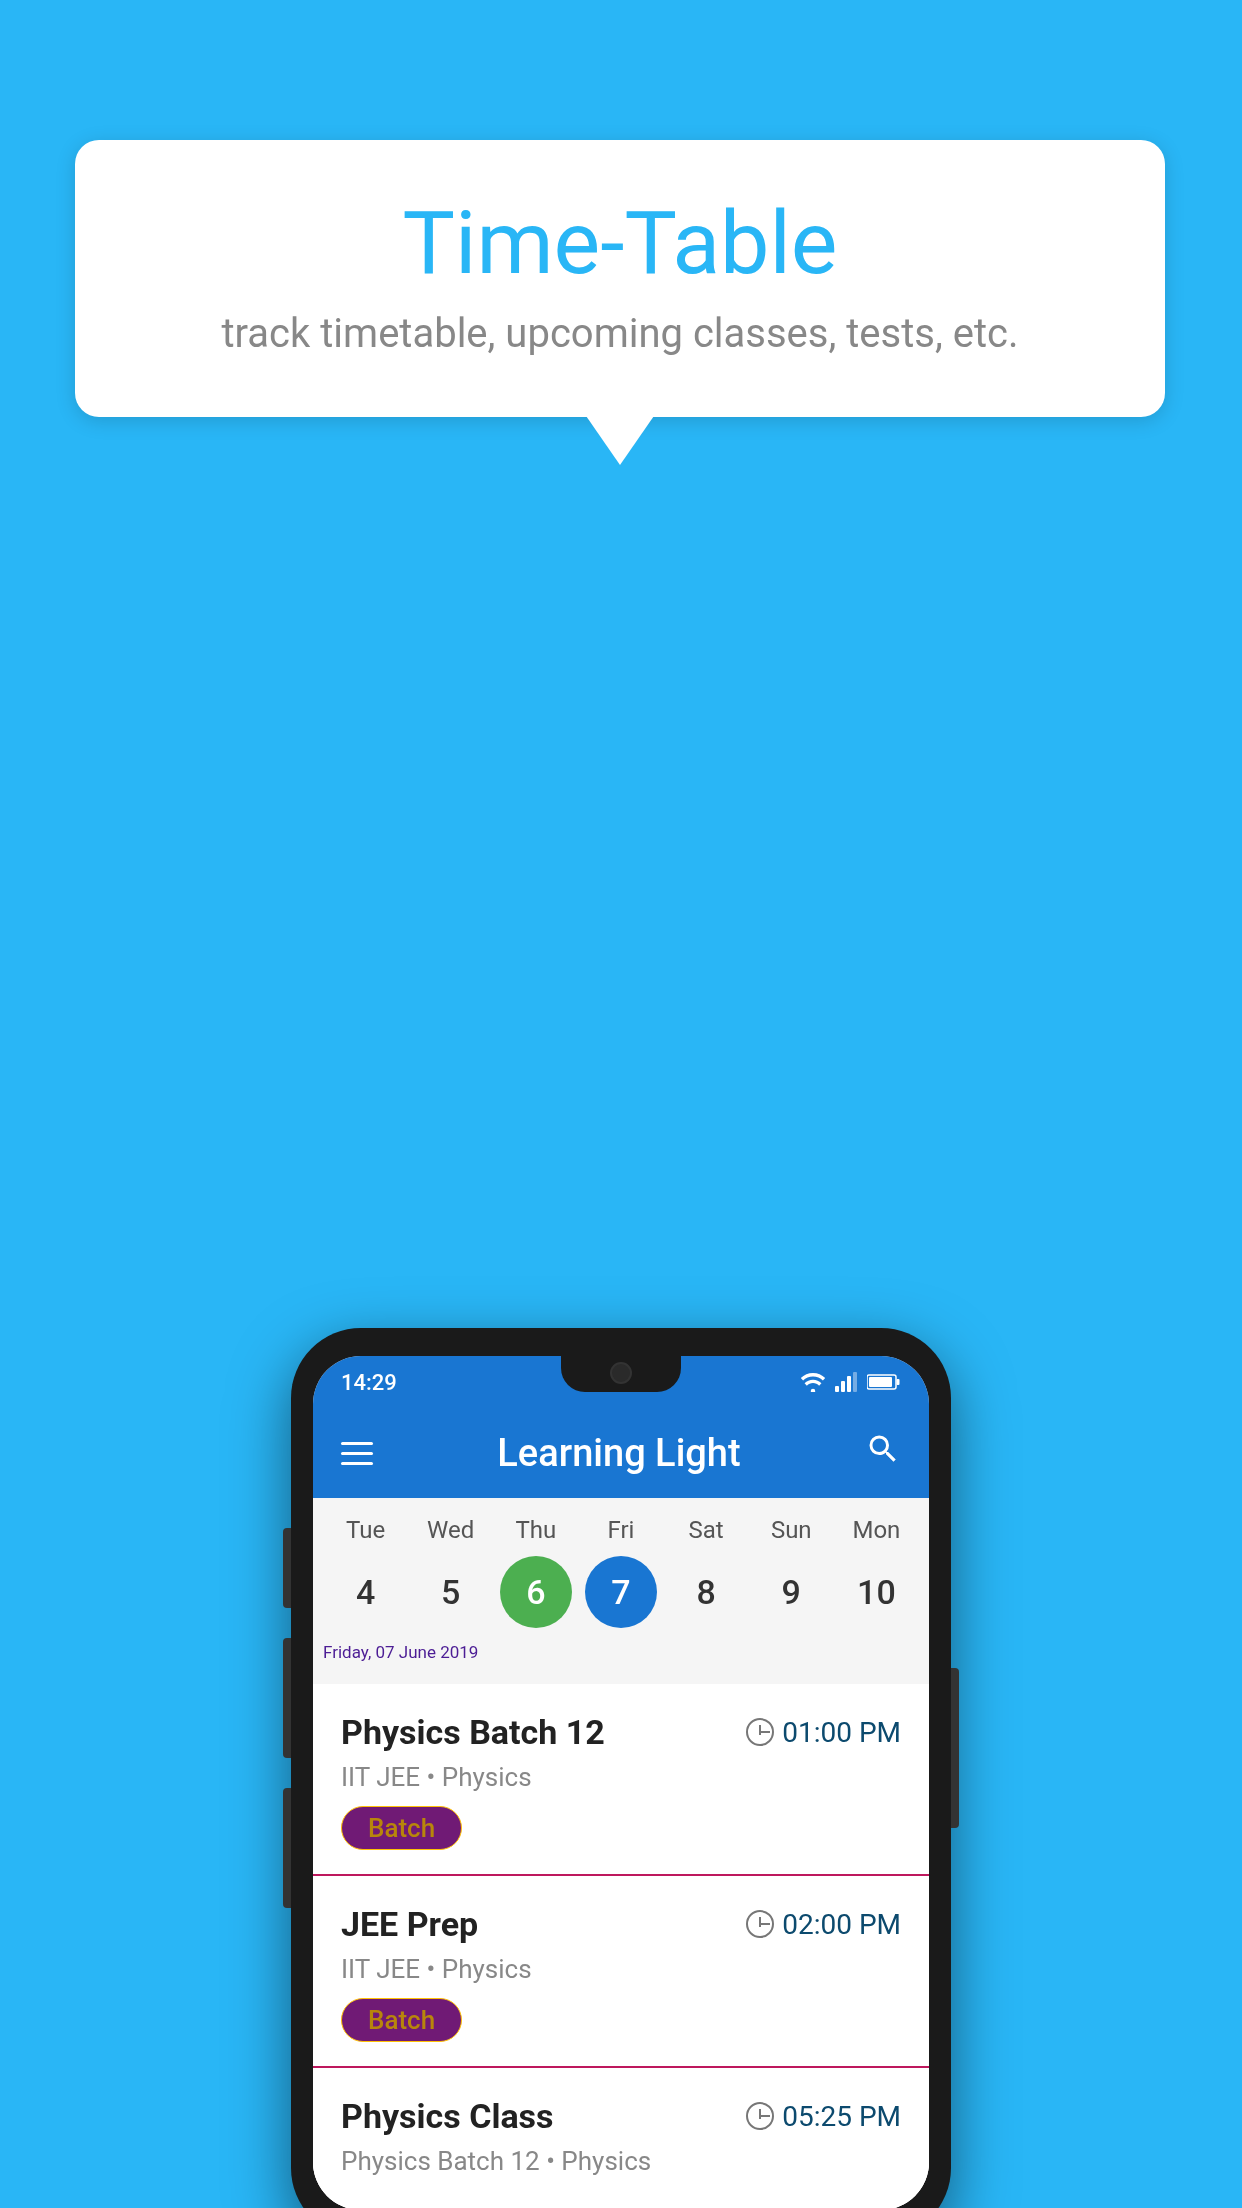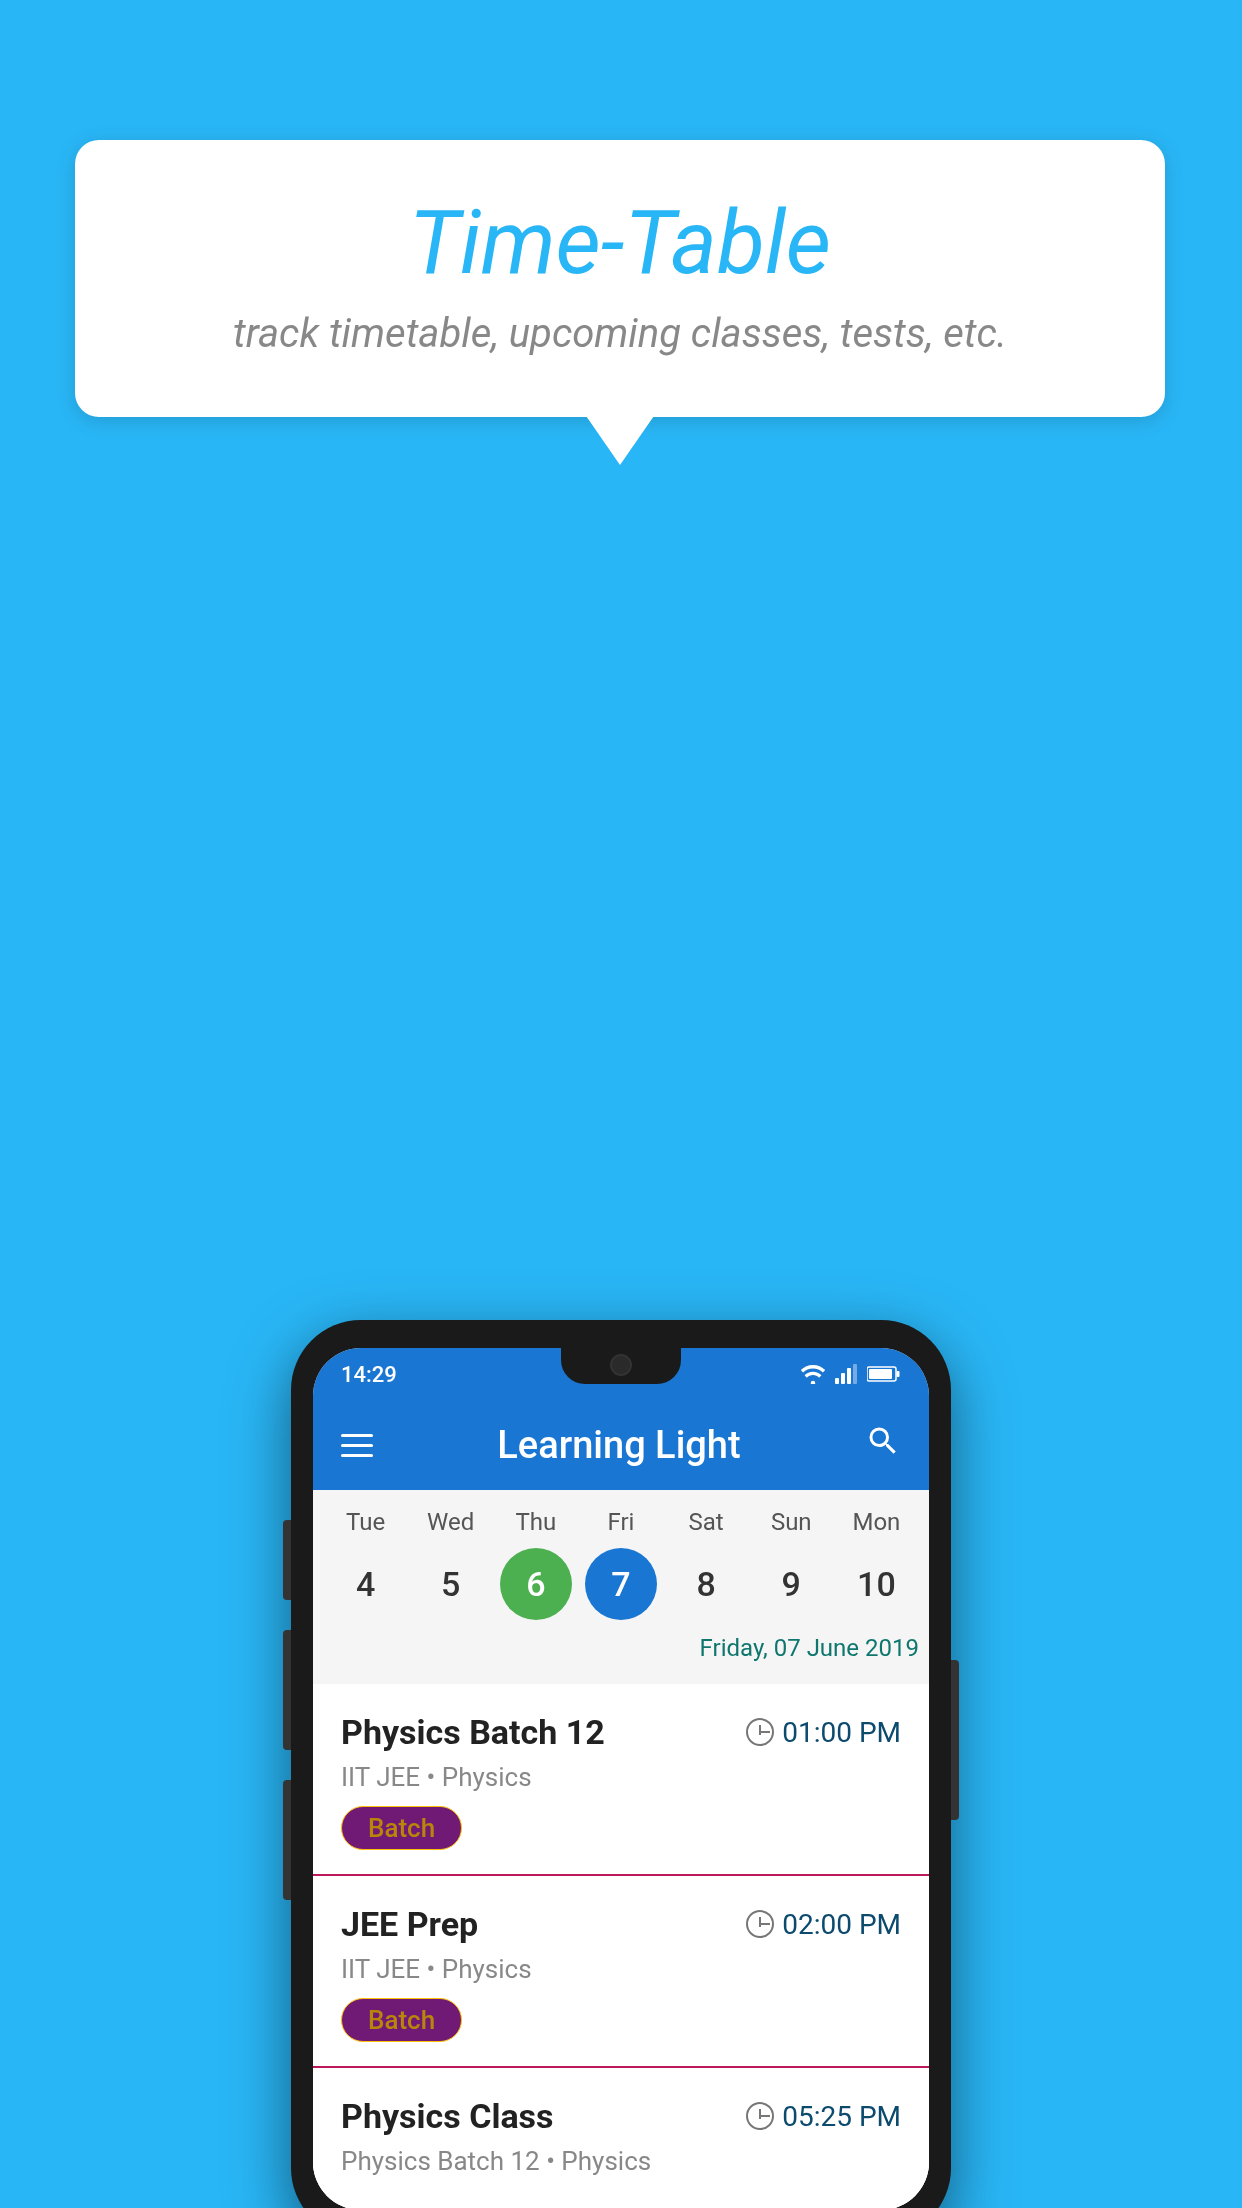--- a/index.html
+++ b/index.html
@@ -12,21 +12,20 @@
       overflow: hidden;
       position: relative;
     }
 
     
     .speech-bubble-container {
       position: absolute;
       top: 140px;
       left: 75px;
       right: 77px;
-      font-style: italic;
     }
 
     .speech-bubble {
       background: white;
       border-radius: 24px;
       padding: 55px 40px 60px;
       text-align: center;
       box-shadow: 0 4px 20px rgba(0,0,0,0.15);
       position: relative;
     }
@@ -243,23 +242,23 @@
       background: #4caf50;
       color: white;
     }
 
     .day-number.selected {
       background: #1976d2;
       color: white;
     }
 
     .selected-date-label {
-      text-align: right;
-      font-size: 24px;
-      color: #0f766e;
+      text-align: left;
+      font-size: 17px;
+      color: #4c1d95;
       padding-bottom: 14px;
     }
 
     
     .classes-list {
       background: white;
     }
 
     .class-item {
       padding: 28px 28px 24px;

